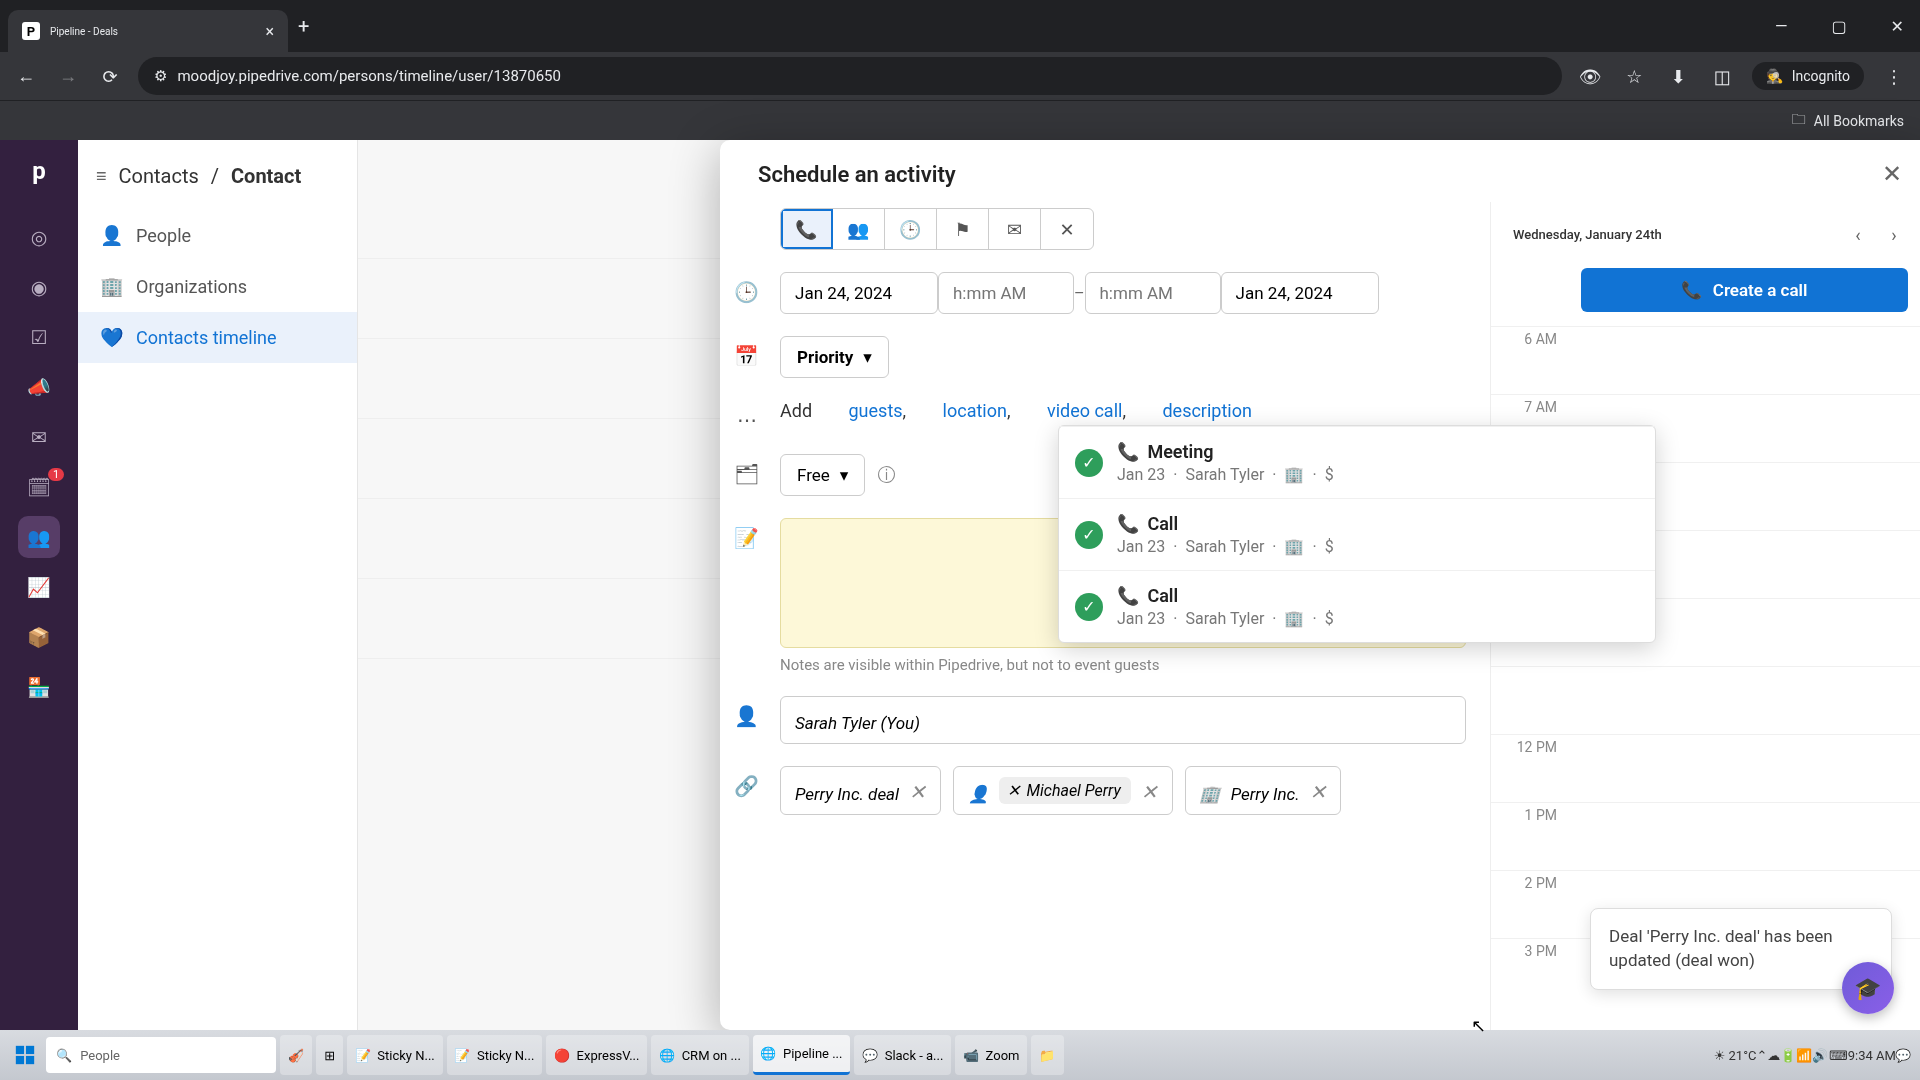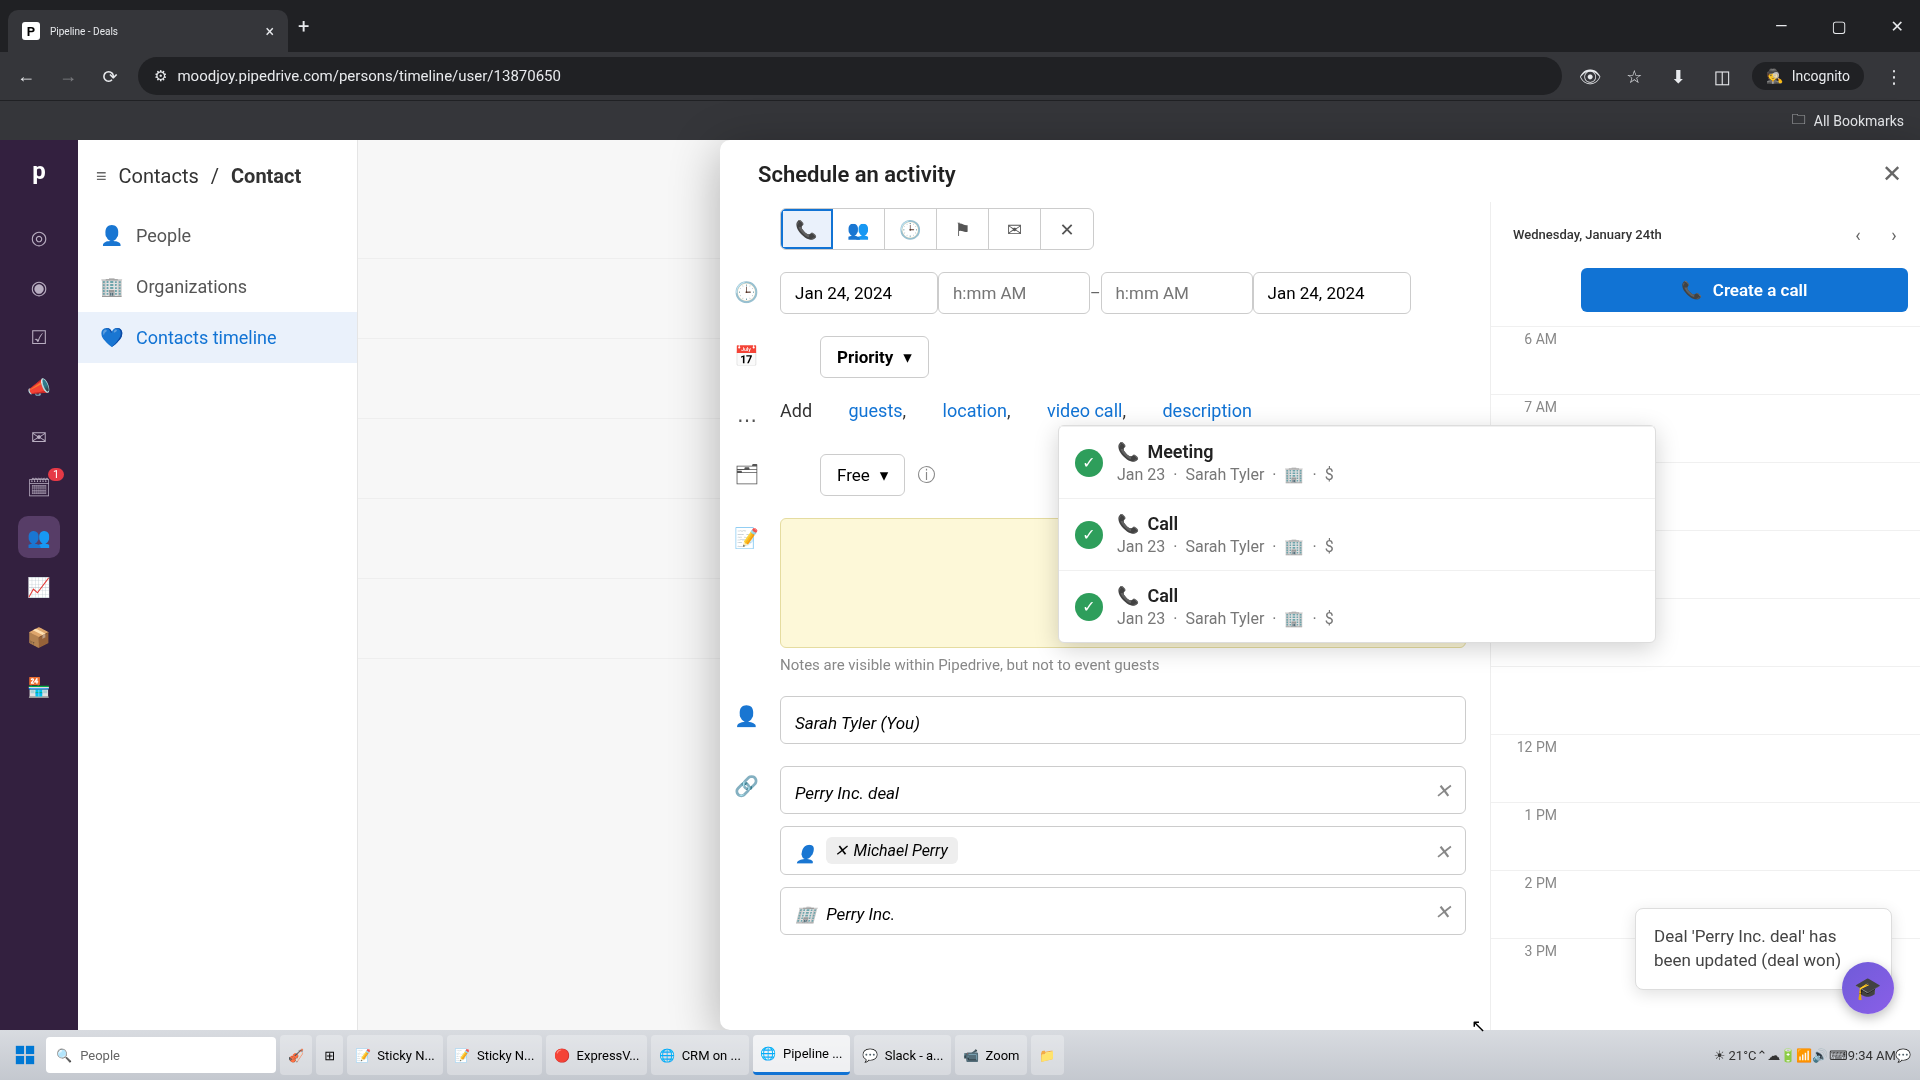--- a/index.html
+++ b/index.html
@@ -76,24 +76,24 @@
 .row-body { flex:1; }
 
 .type-btns { display:flex; border:1px solid #ccc; border-radius:6px; overflow:hidden; width:fit-content; }
 .type-btn { width:52px; height:40px; display:flex; align-items:center; justify-content:center; border-right:1px solid #ccc; cursor:pointer; font-size:18px; color:#555; }
 .type-btn:last-child { border-right:none; }
 .type-btn.sel { background:#eaf1fb; color:#1173d4; border:2px solid #1173d4; }
 
 .date-row { display:flex; align-items:center; }
 .date-inp, .time-inp { border:1px solid #ccc; border-radius:6px; padding:10px 14px; font-size:17px; }
 .date-inp { width:158px; }
-.time-inp { width:152px; color:#999; }
+.time-inp { width:136px; color:#999; }
 .sep { color:#666; }
 
-.sel-btn { border:1px solid #ccc; border-radius:6px; padding:10px 16px; font-size:17px; display:flex; align-items:center; gap:10px; cursor:pointer; width:fit-content;margin-left:40px; }
+.sel-btn { border:1px solid #ccc; border-radius:6px; padding:10px 16px; font-size:17px; display:flex; align-items:center; gap:10px; cursor:pointer; width:fit-content; }
 
 .add-links { font-size:18px; color:#333; }
 .add-links a { color:#1173d4; cursor:pointer;margin-left:32px; }
 
 .note-box { background:#fdf8d8; border:1px solid #e5dca0; border-radius:6px; height:130px; }
 .note-help { font-size:15px; color:#888; margin-top:8px; }
 
 .chip-field { border:1px solid #ccc; border-radius:6px; padding:10px 14px; font-size:17px; display:flex; align-items:flex-end; gap:10px; min-height:48px; position:relative;font-style:italic; }
 .chip-field .clear { margin-left:auto; font-size:20px; color:#888; cursor:pointer; }
 .tag-chip { background:#eee; border-radius:6px; padding:4px 10px 4px 8px; display:flex; align-items:center; gap:6px; font-size:16px; }
@@ -111,21 +111,21 @@
 
 .completed-pop { position:absolute; left:700px; top:285px; width:598px; background:#fff; border:1px solid #ddd; border-radius:6px; box-shadow:0 6px 24px rgba(0,0,0,.18); z-index:30; }
 .cp-head { background:#f0f0f0; padding:10px 16px; font-size:15px; font-weight:600; color:#555; }
 .cp-item { display:flex; align-items:center; gap:14px; padding:14px 16px; border-top:1px solid #f0f0f0; }
 .cp-check { width:28px; height:28px; border-radius:50%; background:#2e9e5b; color:#fff; display:flex; align-items:center; justify-content:center; font-size:16px; }
 .cp-body { flex:1; }
 .cp-title { font-size:18px; font-weight:600; color:#222; display:flex; align-items:center; gap:8px; }
 .cp-meta { font-size:16px; color:#777; margin-top:3px; display:flex; align-items:center; gap:8px; }
 
 
-.toast { position:absolute; right:28px; bottom:40px; width:257px; background:#fff; border:1px solid #ddd; border-radius:8px; padding:16px 18px; font-size:17px; color:#444; box-shadow:0 4px 16px rgba(0,0,0,.12); line-height:1.4; z-index:25; }
+.toast { position:absolute; right:28px; bottom:40px; width:302px; background:#fff; border:1px solid #ddd; border-radius:8px; padding:16px 18px; font-size:17px; color:#444; box-shadow:0 4px 16px rgba(0,0,0,.12); line-height:1.4; z-index:25; }
 .fab { position:absolute; right:26px; bottom:16px; width:52px; height:52px; border-radius:50%; background:linear-gradient(135deg,#6f5bd8,#8a5fe8); display:flex; align-items:center; justify-content:center; color:#fff; font-size:22px; cursor:pointer; box-shadow:0 4px 12px rgba(0,0,0,.25); z-index:26; }
 
 
 .taskbar { position:absolute; bottom:0; left:0; right:0; height:50px; background:linear-gradient(#d8dbe0,#c4c8cf); display:flex; align-items:center; padding:0 8px; gap:4px; font-size:13px; }
 .tb-start { width:34px; height:34px; display:flex; align-items:center; justify-content:center; cursor:pointer; }
 .tb-search { flex:0 0 230px; background:#fff; border-radius:4px; height:36px; display:flex; align-items:center; padding:0 10px; gap:8px; color:#666; }
 .tb-item { height:40px; padding:0 8px; display:flex; align-items:center; gap:6px; border-radius:4px; cursor:pointer; background:rgba(255,255,255,.3); max-width:128px; overflow:hidden; white-space:nowrap; }
 .tb-item.active { background:rgba(255,255,255,.7); border-bottom:3px solid #1173d4; }
 .tb-tray { margin-left:auto; display:flex; align-items:center; color:#333; }
 
@@ -333,21 +333,21 @@
             <div class="row-ico">👤</div>
             <div class="row-body">
               <div class="chip-field">
                 <span>Sarah Tyler (You)</span>
               </div>
             </div>
           </div>
 
           <div class="form-row" style="margin-bottom:12px">
             <div class="row-ico">🔗</div>
-            <div class="row-body" style="display:flex;flex-direction:column;gap:12px">
+            <div class="row-body" style="display:flex;flex-direction:row;gap:12px">
               <div class="chip-field">
                 <span>Perry Inc. deal</span>
                 <span class="clear">✕</span>
               </div>
               <div class="chip-field">
                 <span>👤</span>
                 <span class="tag-chip">
                   <span>✕</span>
                   <span>Michael Perry</span>
                 </span>

